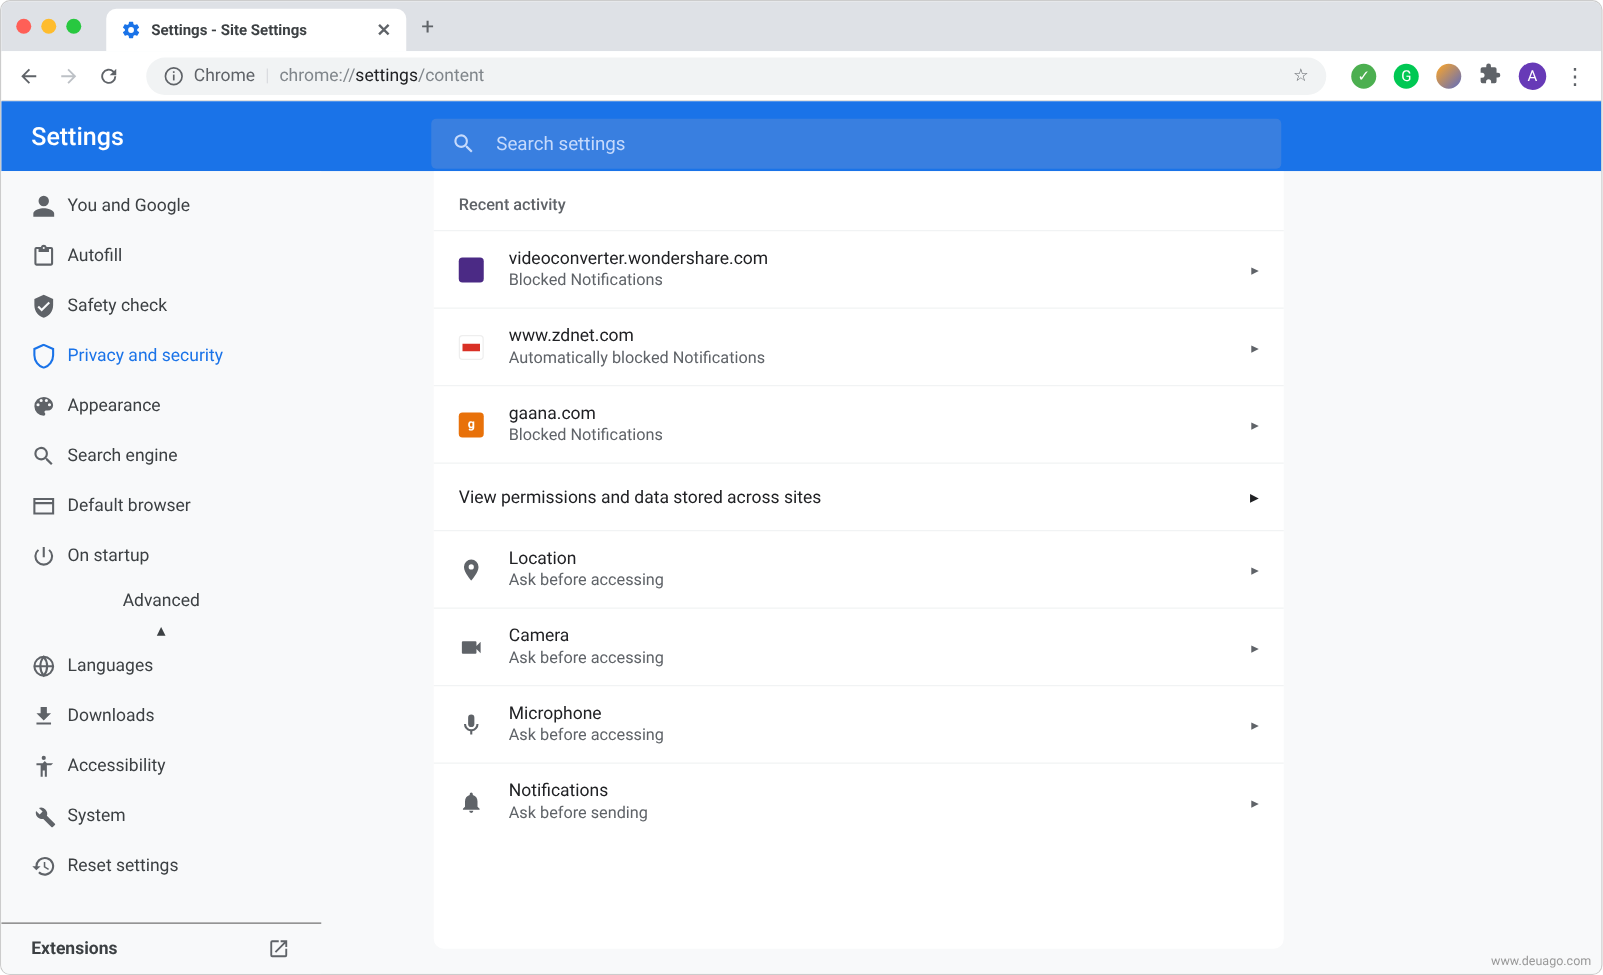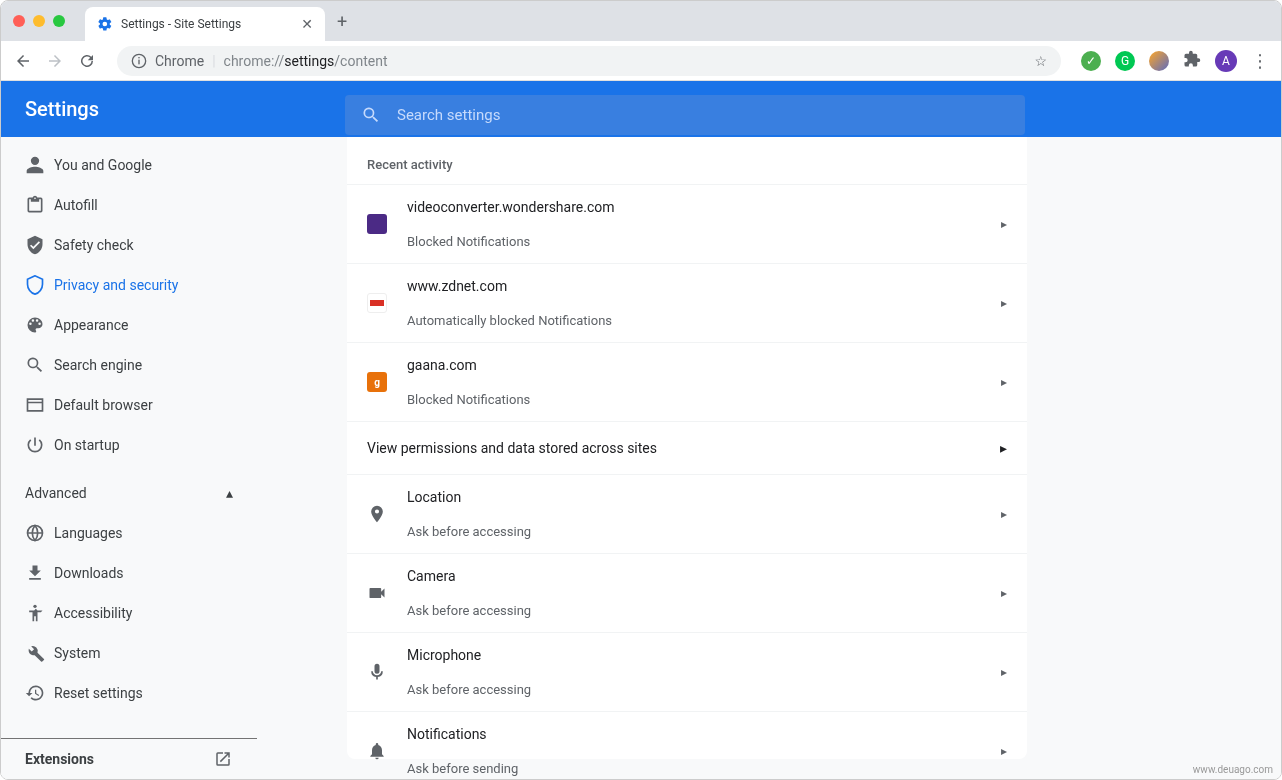--- a/index.html
+++ b/index.html
@@ -3,21 +3,21 @@
 <meta charset="utf-8">
 <style>
 * { margin: 0; padding: 0; box-sizing: border-box; font-family: -apple-system, BlinkMacSystemFont, "Segoe UI", Roboto, Arial, sans-serif; }
 body { width: 1282px; height: 780px; background: #fff; border: 1px solid #ccc; border-radius: 8px; overflow: hidden; position: relative; }
 
 
 .titlebar { height: 40px; background: #dee1e6; display: flex; align-items: center; padding: 0 12px; }
 .traffic-lights { display: flex; gap: 8px; margin-right: 20px; }
 .tl { width: 12px; height: 12px; border-radius: 50%; }
 .tl.red { background: #ff5f57; } .tl.yellow { background: #febc2e; } .tl.green { background: #28c840; }
-.tab { background: #fff; border-radius: 8px 8px 0 0; height: 34px; margin-top: 6px; display: flex; align-items: center; padding: 0 12px; gap: 8px; width: 240px; }
+.tab { background: #fff; border-radius: 8px 8px 0 0; height: 34px; margin-top: 6px; display: flex; align-items: center; padding: 0 12px; gap: 8px; width: 240px; font-weight: bold; }
 .tab .favicon { width: 16px; height: 16px; color: #1a73e8; }
 .tab .title { font-size: 12px; color: #3c4043; flex: 1; white-space: nowrap; overflow: hidden; }
 .tab .close { font-size: 14px; color: #5f6368; }
 .newtab { margin-left: 12px; font-size: 18px; color: #5f6368; }
 
 
 .toolbar { height: 40px; background: #fff; border-bottom: 1px solid #e0e0e0; display: flex; align-items: center; padding: 0 12px; gap: 12px; }
 .toolbar .nav-btn { color: #5f6368; width: 20px; height: 20px; display: flex; align-items: center; justify-content: center; }
 .toolbar .nav-btn.disabled { color: #bdc1c6; }
 .omnibox { flex: 1; height: 30px; background: #f1f3f4; border-radius: 15px; display: flex; align-items: center; padding: 0 14px; gap: 8px; font-size: 14px; color: #5f6368; margin: 0 8px; }
@@ -39,35 +39,35 @@
 
 
 .content { display: flex; height: calc(100% - 136px); background: #f8f9fa; }
 
 
 .sidebar { width: 256px; background: #f8f9fa; padding-top: 8px; display: flex; flex-direction: column; }
 .side-item { display: flex; align-items: center; height: 40px; padding: 0 24px; gap: 9px; font-size: 14px; color: #3c4043; cursor: pointer; }
 .side-item.active { color: #1a73e8; }
 .side-item.active .icon { color: #1a73e8; }
 .side-item .icon { width: 20px; height: 20px; color: #5f6368; display: flex; align-items: center; justify-content: center; }
-.side-section { display: flex; align-items: center; justify-content: space-between; height: 40px; padding: 0 24px; font-size: 14px; color: #3c4043; margin-top: 8px; }
+.side-section { display: flex; align-items: center; justify-content: space-between; height: 40px; padding: 0 24px; font-size: 14px; color: #3c4043; margin-top: 8px; flex-direction: column; }
 .side-footer { margin-top: auto; border-top: 1px solid #737373; font-weight: bold; }
 .side-footer .side-item { justify-content: space-between; gap: 0; }
 
 
 .main { flex: 1; overflow-y: auto; padding: 0 0 20px 0; display:flex;justify-content:flex-start; }
 .panel { width: 680px; background: #fff; border-radius: 0 0 8px 8px; margin-left: 90px; }
 .section-title { font-size: 13px; color: #5f6368; font-weight: 500; padding: 20px 20px 12px; }
 .row { display: flex; align-items: center; padding: 14px 20px; border-top: 1px solid #f1f3f4; cursor: pointer; }
 .row:first-of-type { border-top: none; }
 .row .row-icon { width: 20px; height: 20px; margin-right: 20px; display: flex; align-items: center; justify-content: center; color: #5f6368; border-radius:4px;}
 .row .favicon-box { width:20px;height:20px;border-radius:3px;display:flex;align-items:center;justify-content:center;font-size:10px;color:#fff;font-weight:bold;}
 .row .text { flex: 1; }
 .row .primary { font-size: 14px; color: #202124; }
-.row .secondary { font-size: 13px; color: #5f6368; margin-top: 19px; }
+.row .secondary { font-size: 13px; color: #5f6368; margin-top: 2px; }
 .row .chev { color: #5f6368; font-size: 12px; }
 .single-row { display: flex; align-items: center; justify-content: space-between; padding: 18px 20px; border-top: 1px solid #f1f3f4; font-size: 14px; color: #202124; cursor: pointer; }
 
 .watermark { position: absolute; bottom: 4px; right: 8px; font-size: 10px; color: #999; }
 
 svg { fill: currentColor; }
 </style>
 </head>
 <body>
 

